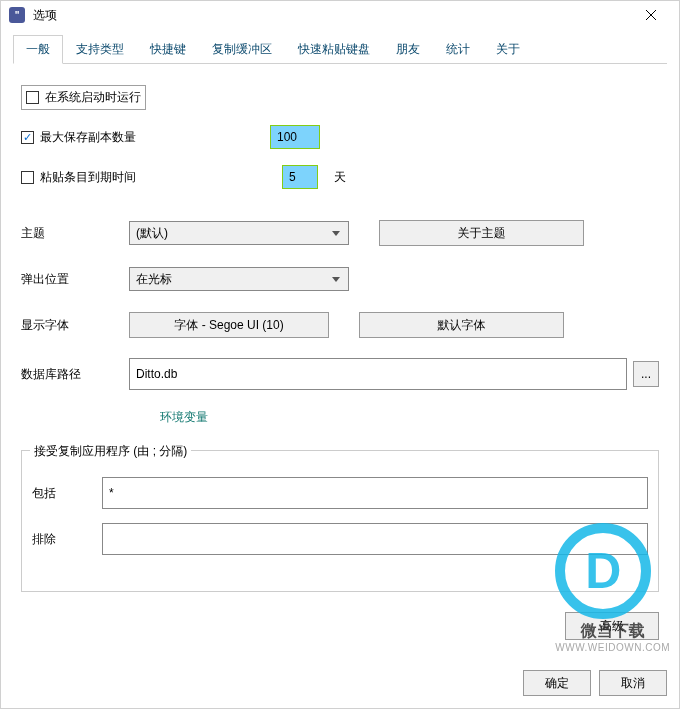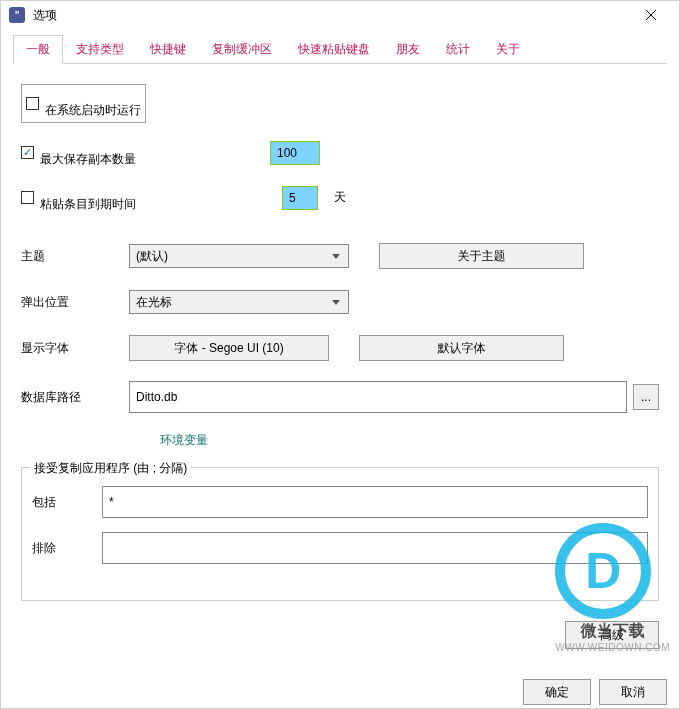--- a/index.html
+++ b/index.html
@@ -5,38 +5,38 @@
 * { box-sizing: border-box; margin: 0; padding: 0; font-family: "Microsoft YaHei", "Segoe UI", sans-serif; font-size: 12px; }
 body { background: #fff; width: 680px; height: 709px; overflow: hidden; position: relative; }
 .window { width: 680px; height: 709px; background: #fff; display: flex; flex-direction: column; border: 1px solid #d0d0d0; }
 .titlebar { height: 30px; display: flex; align-items: center; padding: 0 8px; }
 .app-icon { width: 16px; height: 16px; background: #4a5899; border-radius: 3px; display: flex; align-items: center; justify-content: center; color: #fff; font-weight: bold; font-size: 10px; }
 .title-text { margin-left: 8px; flex: 1; color: #000; }
 .close-btn { width: 40px; height: 28px; display: flex; align-items: center; justify-content: center; cursor: pointer; }
 .close-btn svg { width: 10px; height: 10px; }
 .content { flex: 1; padding: 5px 12px 10px 12px; display: flex; flex-direction: column; }
 .tabs { display: flex; border-bottom: 1px solid #d0d0d0; }
-.tab { padding: 5px 12px; cursor: pointer; position: relative; top: 1px; color: #be185d; }
+.tab { padding: 5px 12px; cursor: pointer; position: relative; top: 1px; color: #0c4a6e; }
 .tab.active { border: 1px solid #d0d0d0; border-bottom: 1px solid #fff; background: #fff; }
 .tab:not(.active) { border: 1px solid transparent; }
 .tab-body { flex: 1; padding: 20px 8px 8px 8px; display: flex; flex-direction: column; position: relative; }
 .row { display: flex; align-items: center; margin-bottom: 14px; min-height: 26px; }
 .checkbox { width: 13px; height: 13px; border: 1px solid #333; margin-right: 6px; display: inline-flex; align-items: center; justify-content: center; cursor: pointer; background: #fff; }
 .checkbox.checked::after { content: "✓"; color: #0066cc; font-size: 11px; line-height: 1; }
-.cb-label { cursor: pointer; color: #000; margin-top: 14px; }
+.cb-label { cursor: pointer; color: #000; }
 .cb-wrap { display: inline-flex; align-items: center; border: 1px solid #a0a0a0; padding: 3px 4px; }
 .num-input { width: 50px; height: 24px; border: 1px solid #84cc16; padding: 0 6px; text-align: left; background: #7dd3fc; }
 .label-col { width: 108px; color: #000; }
 .combo { height: 24px; border: 1px solid #888; background: #f0f0f0; display: flex; align-items: center; padding: 0 6px; cursor: pointer; position: relative; }
 .combo::after { content: ""; position: absolute; right: 8px; top: 50%; margin-top: -2px; border-left: 4px solid transparent; border-right: 4px solid transparent; border-top: 5px solid #555; }
 .btn { height: 26px; border: 1px solid #999; background: #f0f0f0; display: flex; align-items: center; justify-content: center; cursor: pointer; color: #000; }
 .text-input { height: 32px; border: 1px solid #888; padding: 0 6px; background: #fff; width: 100%; }
 .text-input-wide { flex: 1; }
 .link { color: #0f766e; cursor: pointer; margin-left: 31px; }
-.fieldset { border: 1px solid #ccc; padding: 18px 10px 36px 10px; margin-top: 4px; position: relative; }
+.fieldset { border: 1px solid #ccc; padding: 26px 10px 36px 10px; margin-top: 10px; position: relative; }
 .legend { position: absolute; top: -8px; left: 8px; background: #fff; padding: 0 4px; color: #000; }
 .adv-btn-area { display: flex; justify-content: flex-end; margin-top: auto; padding-top: 20px; }
 .footer { display: flex; justify-content: flex-end; gap: 8px; padding: 12px; }
 .footer .btn { width: 68px; }
 .watermark { position: absolute; right: 10px; bottom: 56px; pointer-events: none; opacity: 0.85; }
 .wm-circle { width: 96px; height: 96px; border: 10px solid #16b8e8; border-radius: 50%; position: relative; display: flex; align-items: center; justify-content: center; }
 .wm-d { font-size: 50px; font-weight: bold; color: #16b8e8; font-family: Arial; }
 .wm-text1 { text-align: center; font-weight: bold; font-size: 16px; color: #333; margin-top: 2px; }
 .wm-text2 { text-align: center; font-size: 10px; color: #999; letter-spacing: 0.5px; }
 </style>

